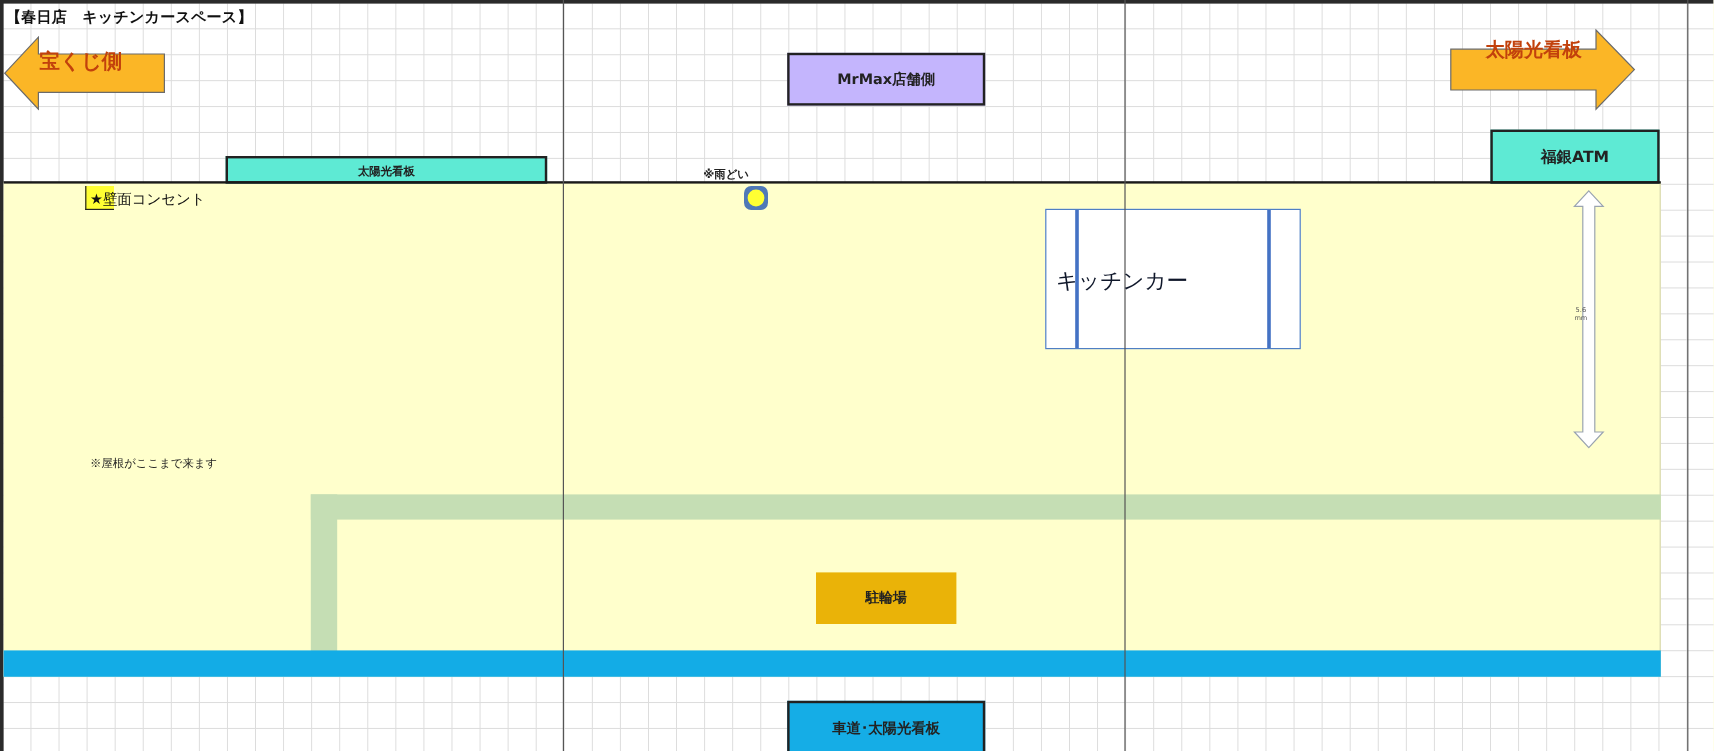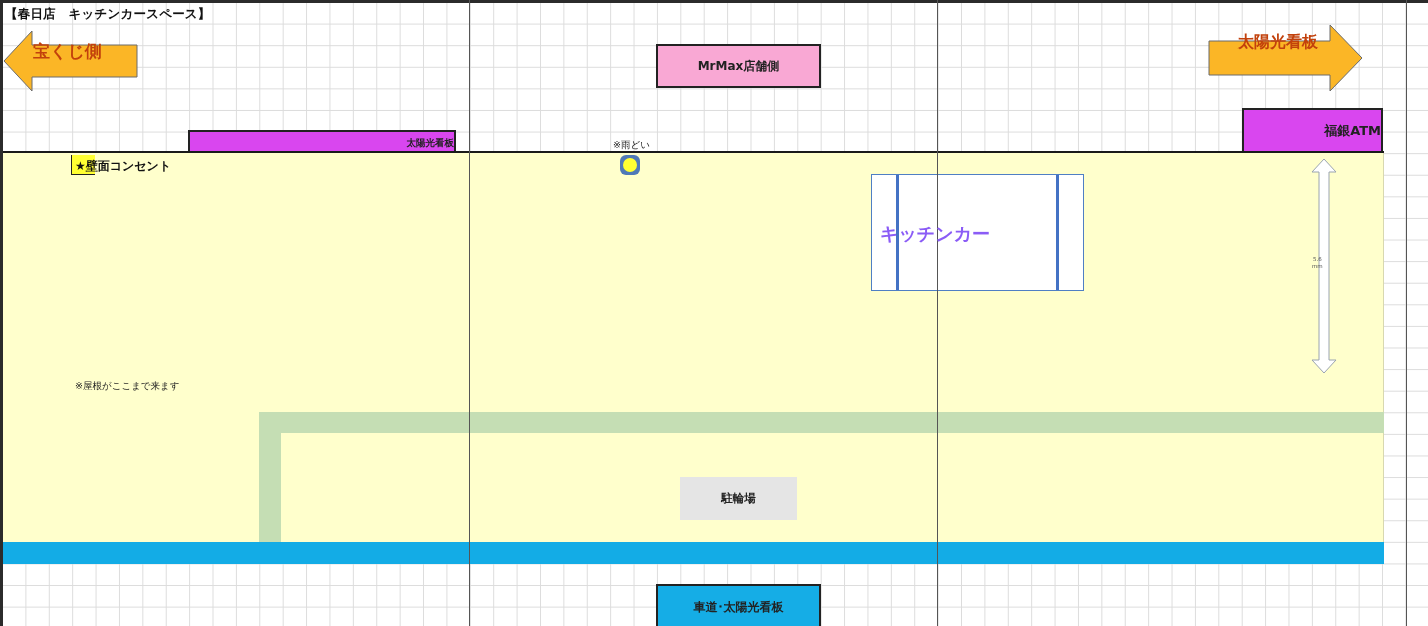--- a/index.html
+++ b/index.html
@@ -18,43 +18,43 @@
   .frame-left { left:0; top:0; width:3px; height:626px; background:#2b2b2b; }
   .page-div { top:0; width:1px; height:626px; background:#555; z-index:5; }
   .title { left:5px; top:6px; font-size:12.5px; font-weight:bold; color:#111; letter-spacing:0.2px; }
 
   .space-area { left:3px; top:152px; width:1381px; height:412px; background:#ffffcc; border-right:1px solid #d8d8b0; }
   .wall-line { left:3px; top:151px; width:1381px; height:2px; background:#1a1a1a; z-index:3; }
 
   .arrow { z-index:4; }
   .arrow-label { position:absolute; font-weight:bold; color:#c2410c; white-space:nowrap; }
 
-  .box-orange { background:#f9a8d4; border:2px solid #222; display:flex; align-items:center; justify-content:center; font-weight:bold; font-size:12px; color:#222; }
-  .box-yellow { background:#d946ef; border:2px solid #222; display:flex; align-items:center; justify-content:flex-end; font-weight:bold; color:#222; }
+  .box-orange { background:#c4b5fd; border:2px solid #222; display:flex; align-items:center; justify-content:center; font-weight:bold; font-size:12px; color:#222; }
+  .box-yellow { background:#5eead4; border:2px solid #222; display:flex; align-items:center; justify-content:center; font-weight:bold; color:#222; }
   .box-blue { background:#15ade6; border:2px solid #222; display:flex; align-items:center; justify-content:center; font-weight:bold; font-size:12px; color:#222; }
 
   .solar { left:188px; top:130px; width:268px; height:23px; font-size:9.5px; align-items:flex-end; padding-bottom:1px; z-index:2; }
   .atm { left:1242px; top:108px; width:141px; height:45px; font-size:13px; z-index:2; }
 
   .outlet-mark { left:71px; top:155px; width:24px; height:20px; background:#ffff33; border-left:1.5px solid #222; border-bottom:1.5px solid #222; z-index:3; }
-  .outlet-label { left:75px; top:158px; font-size:12px; font-weight:bold; color:#111; z-index:4; white-space:nowrap; }
+  .outlet-label { left:75px; top:158px; font-size:12px; font-weight:normal; color:#111; z-index:4; white-space:nowrap; }
 
-  .gutter-label { left:613px; top:139px; font-size:9.5px; font-weight:normal; color:#222; z-index:4; white-space:nowrap; }
+  .gutter-label { left:586px; top:139px; font-size:9.5px; font-weight:bold; color:#222; z-index:4; white-space:nowrap; }
   .gutter-dot { left:620px; top:155px; width:20px; height:20px; border-radius:6px; background:#4f79b7; z-index:4; display:flex; align-items:center; justify-content:center; }
   .gutter-dot-inner { width:14px; height:14px; border-radius:50%; background:#ffff33; }
 
   .car { left:871px; top:174px; width:213px; height:117px; background:#fff; border:1.5px solid #4f7fc4; z-index:3; }
   .car-bar { top:0; width:3px; height:100%; background:#4472c4; }
-  .car-label { left:880px; top:222px; font-size:18px; font-weight:bold; color:#8b5cf6; z-index:6; white-space:nowrap; }
+  .car-label { left:880px; top:222px; font-size:18px; font-weight:normal; color:#0f172a; z-index:6; white-space:nowrap; }
 
-  .roof-note { left:75px; top:380px; font-size:9.5px; color:#222; z-index:3; white-space:nowrap; }
+  .roof-note { left:75px; top:380px; font-size:9.5px; color:#222; z-index:3; white-space:nowrap;font-family:Liberation Mono, monospace; }
 
   .green-h { left:259px; top:412px; width:1125px; height:21px; background:#c5deb4; z-index:2; }
   .green-v { left:259px; top:412px; width:22px; height:131px; background:#c5deb4; z-index:2; }
-  .bike-box { left:680px; top:477px; width:117px; height:43px; background:#e5e5e5; display:flex; align-items:center; justify-content:center; font-size:11.5px; font-weight:bold; color:#222; z-index:2; }
+  .bike-box { left:680px; top:477px; width:117px; height:43px; background:#eab308; display:flex; align-items:center; justify-content:center; font-size:11.5px; font-weight:bold; color:#222; z-index:2; }
 
   .road-line { left:3px; top:542px; width:1381px; height:22px; background:#13ace6; z-index:2; }
 
   .dim-text { left:1312px; top:256px; font-size:5.5px; color:#555; line-height:7px; text-align:center; z-index:6; }
 </style>
 </head>
 <body>
 
 <div class="abs frame-top"></div>
 <div class="abs frame-left"></div>

